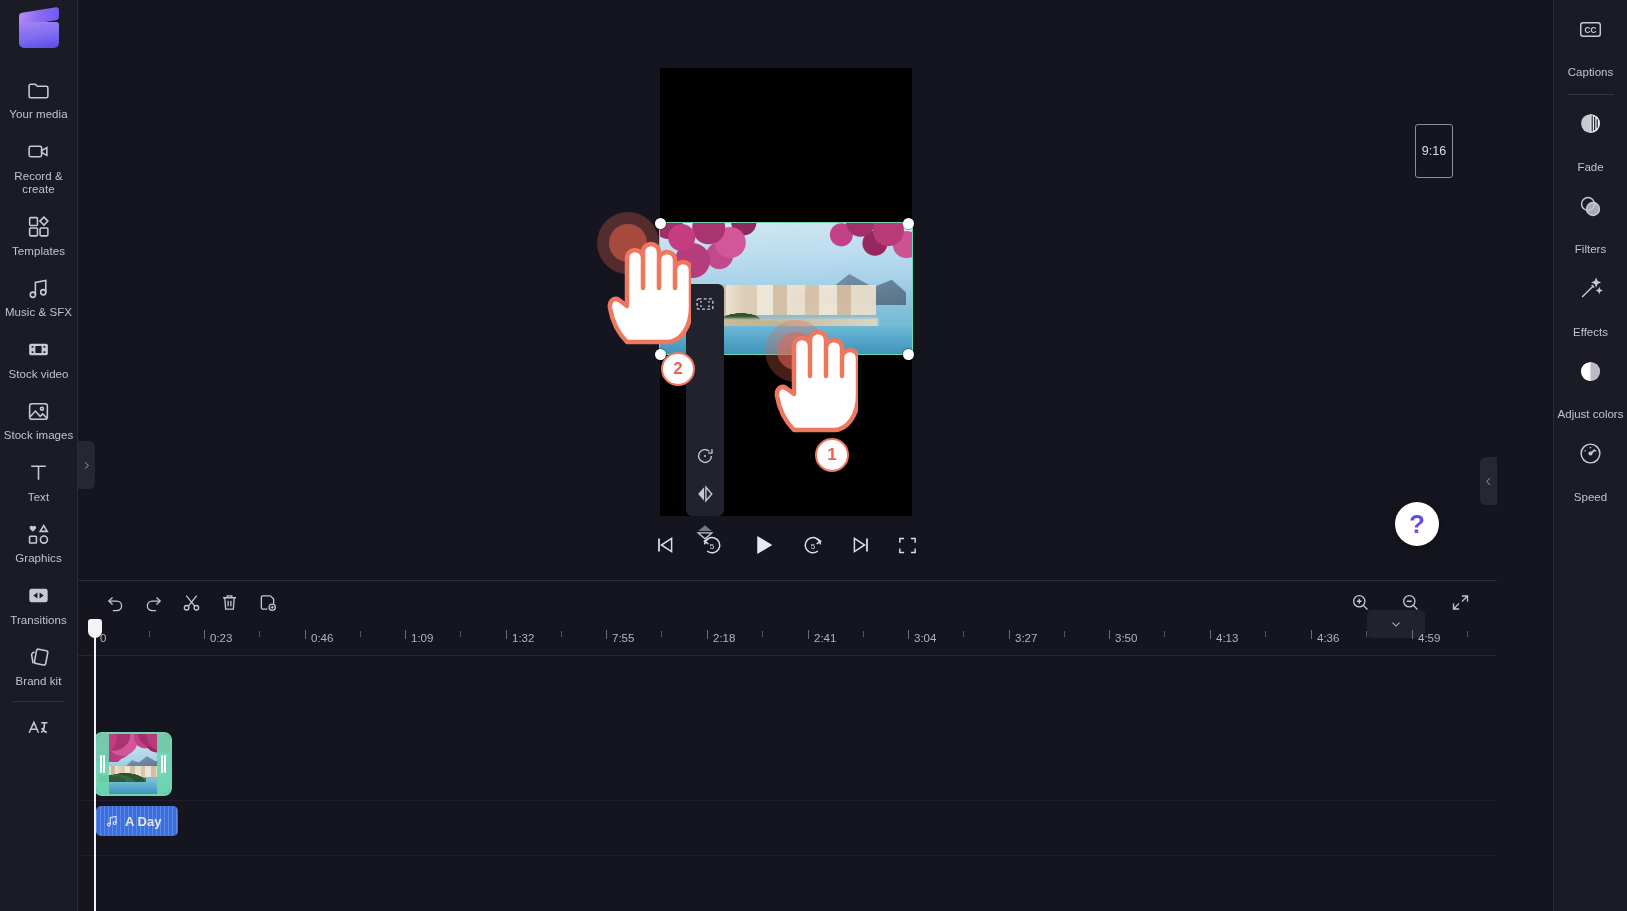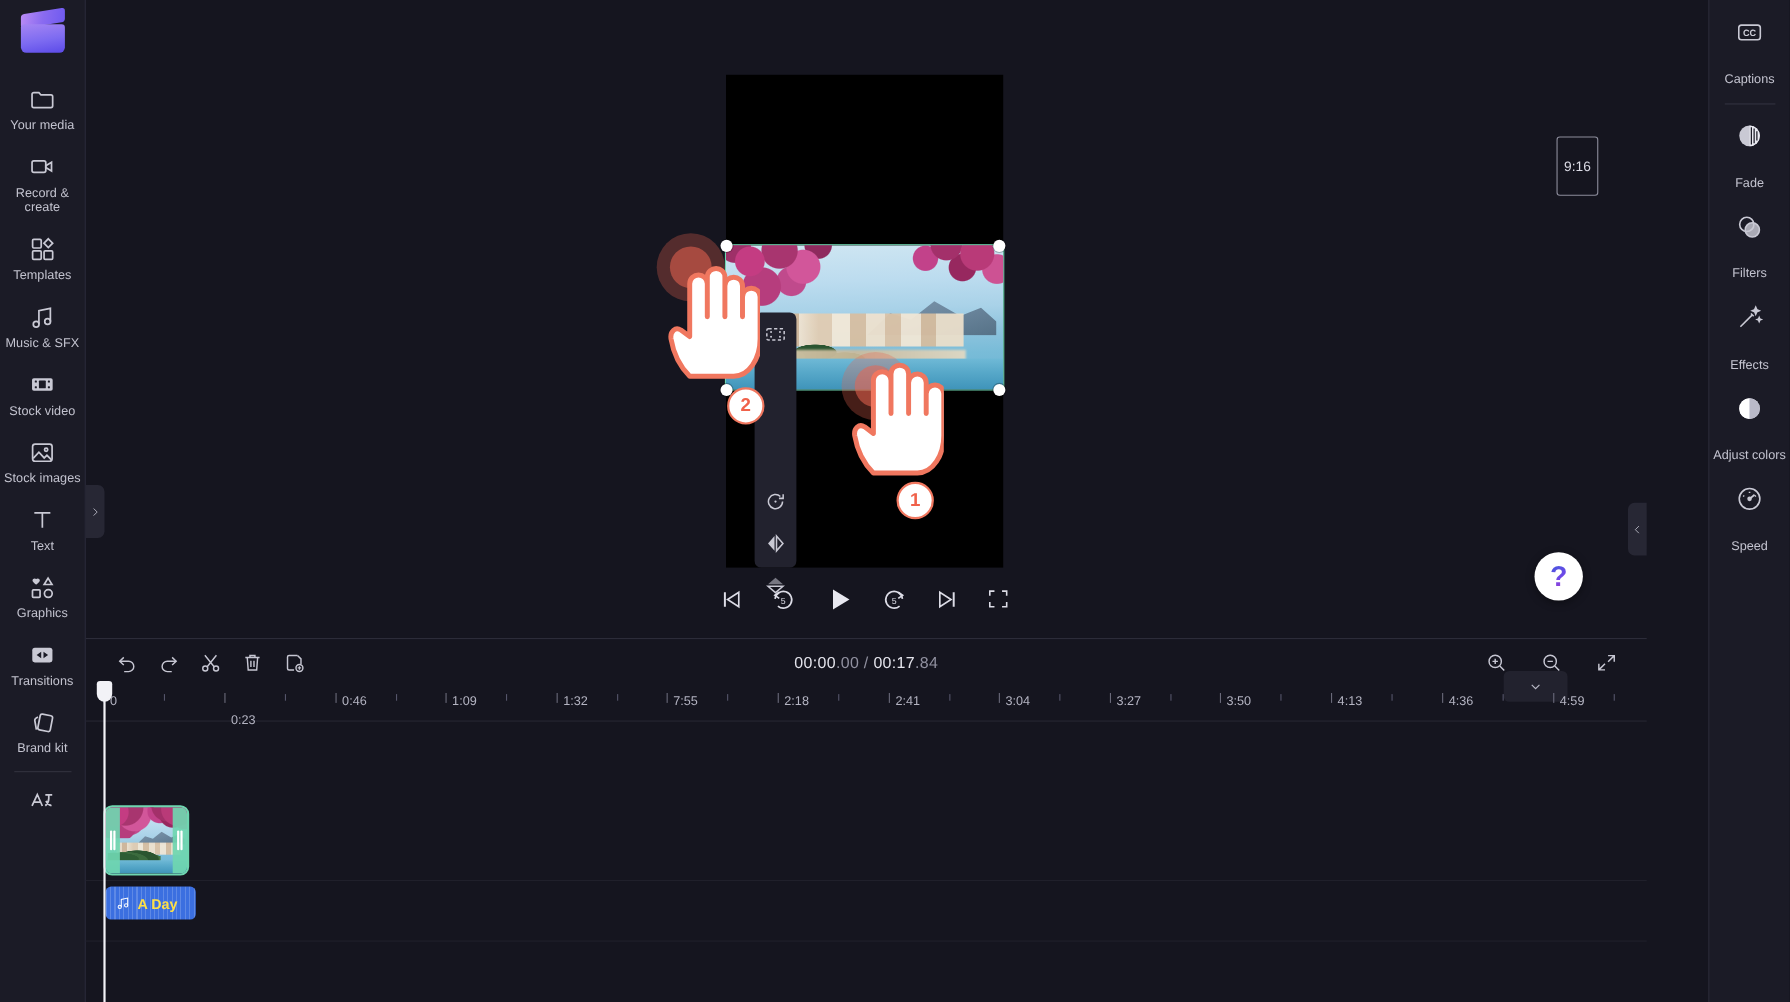--- a/index.html
+++ b/index.html
@@ -289,21 +289,21 @@
   .audio-clip {
     position: absolute; left: 18px; top: 150px; width: 82px; height: 30px;
     border-radius: 5px; background: #3b6fe0; overflow: hidden;
     display: flex; align-items: center; gap: 6px; padding-left: 9px; cursor: pointer;
   }
   .audio-wave {
     position: absolute; inset: 0;
     background: repeating-linear-gradient(90deg, rgba(255,255,255,.18) 0 1px, transparent 1px 4px);
   }
   .audio-clip svg { width: 14px; height: 14px; stroke: #fff; fill: none; stroke-width: 1.6; z-index: 2; }
-  .audio-label { font-size: 13px; color: #fde047; font-weight: 600; z-index: 2; white-space: nowrap; }
+  .audio-label { font-size: 13px; color: #e5e5e5; font-weight: 600; z-index: 2; white-space: nowrap; }
 
   .playhead { position: absolute; left: 94px; top: 620px; width: 2px; height: 291px; background: #f2f2f7; z-index: 15; }
   .playhead-knob {
     position: absolute; left: -6px; top: -1px; width: 14px; height: 19px;
     background: #f2f2f7; border-radius: 3px 3px 7px 7px;
   }
 </style>
 </head>
 <body>
 
@@ -679,23 +679,20 @@
     </div>
     <div class="tlb-btn">
       <svg viewBox="0 0 24 24">
           <path d="M15.4 4.4H6.6a1.6 1.6 0 0 0-1.6 1.6v12a1.6 1.6 0 0 0 1.6 1.6h5.2"></path>
           <path d="M15.4 4.4l3.6 3.6v5.4"></path>
           <circle cx="17.4" cy="17.4" r="3.6"></circle>
           <path d="M17.4 15.6v3.6M15.6 17.4h3.6" stroke-width="1.3"></path>
         </svg>
     </div>
 
-    <div class="time-readout">
-      <span>00:00</span><span class="time-dim">.00</span><span class="time-dim"> / </span><span>00:17</span><span class="time-dim">.84</span>
-    </div>
 
     <div class="tlb-right">
       <div class="tlb-btn">
         <svg viewBox="0 0 24 24">
             <circle cx="10.6" cy="10.6" r="6.4"></circle>
             <path d="M15.4 15.4l4.6 4.6M10.6 7.8v5.6M7.8 10.6h5.6"></path>
           </svg>
       </div>
       <div class="tlb-btn">
         <svg viewBox="0 0 24 24">
@@ -709,21 +706,21 @@
           </svg>
       </div>
     </div>
   </div>
 
   <div class="ruler">
     <div class="tick" style="left:16px;"></div>
     <div class="tick-label" style="left:22px;">0</div>
     <div class="tick-minor" style="left:71px;"></div>
     <div class="tick" style="left:126px;"></div>
-    <div class="tick-label" style="left:132px;margin-top:17px;">0:23</div>
+    <div class="tick-label" style="left:132px;">0:23</div>
     <div class="tick-minor" style="left:181px;"></div>
     <div class="tick" style="left:227px;"></div>
     <div class="tick-label" style="left:233px;">0:46</div>
     <div class="tick-minor" style="left:282px;"></div>
     <div class="tick" style="left:327px;"></div>
     <div class="tick-label" style="left:333px;">1:09</div>
     <div class="tick-minor" style="left:382px;"></div>
     <div class="tick" style="left:428px;"></div>
     <div class="tick-label" style="left:434px;">1:32</div>
     <div class="tick-minor" style="left:483px;"></div>

